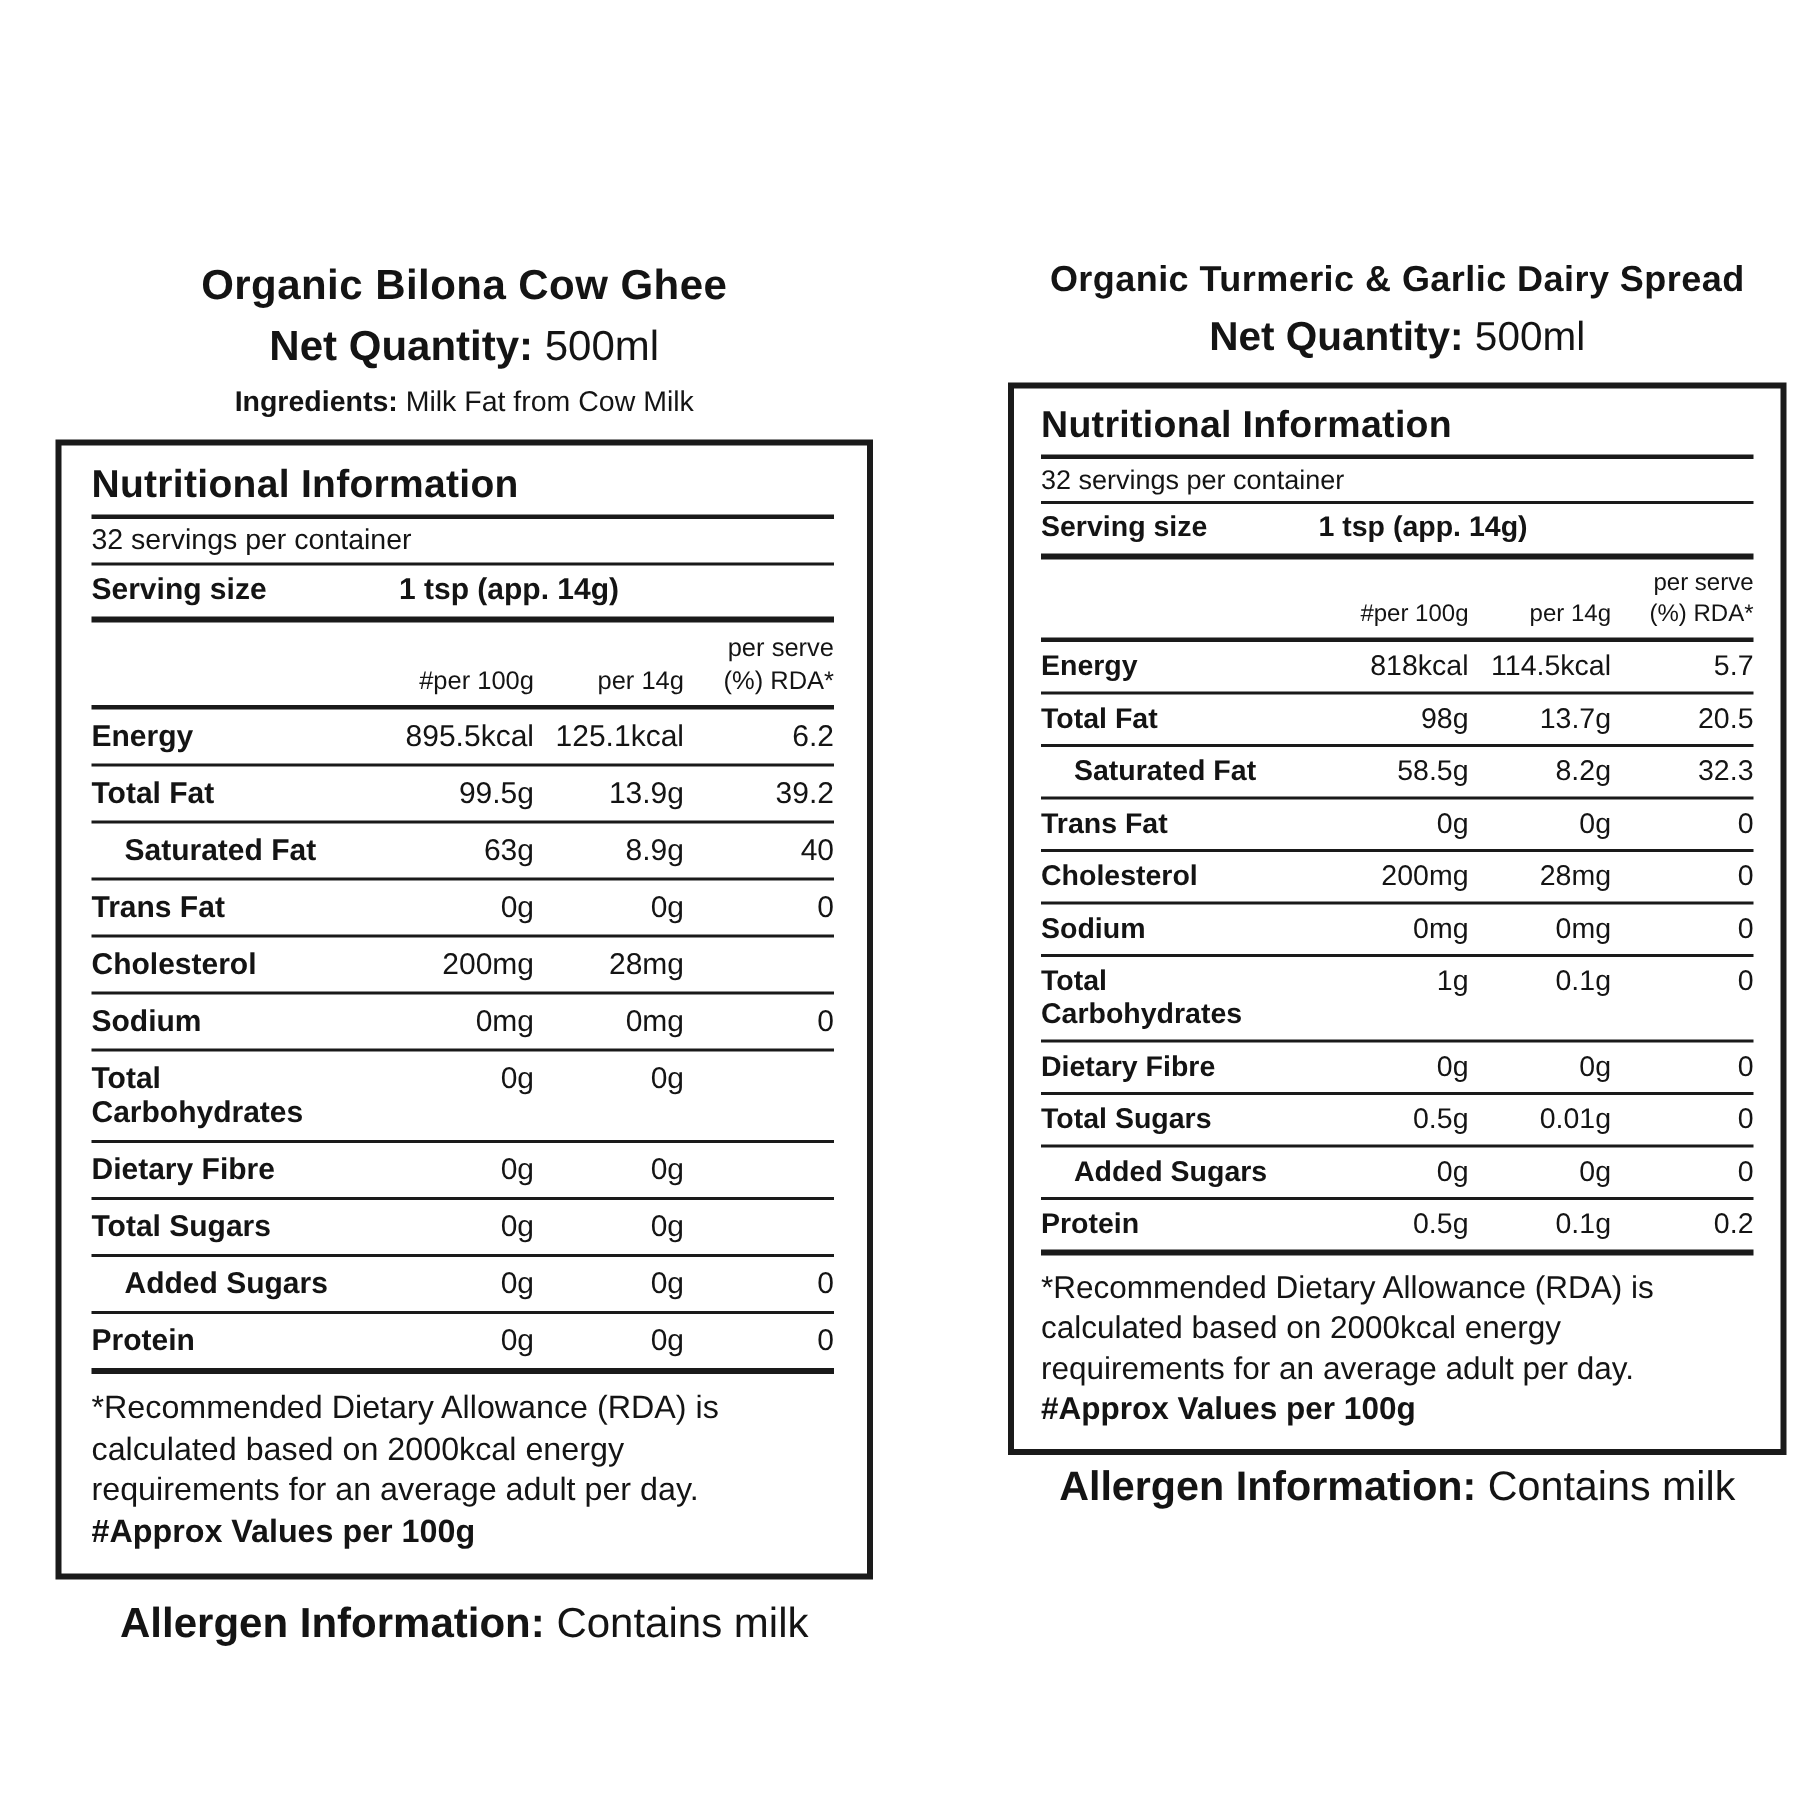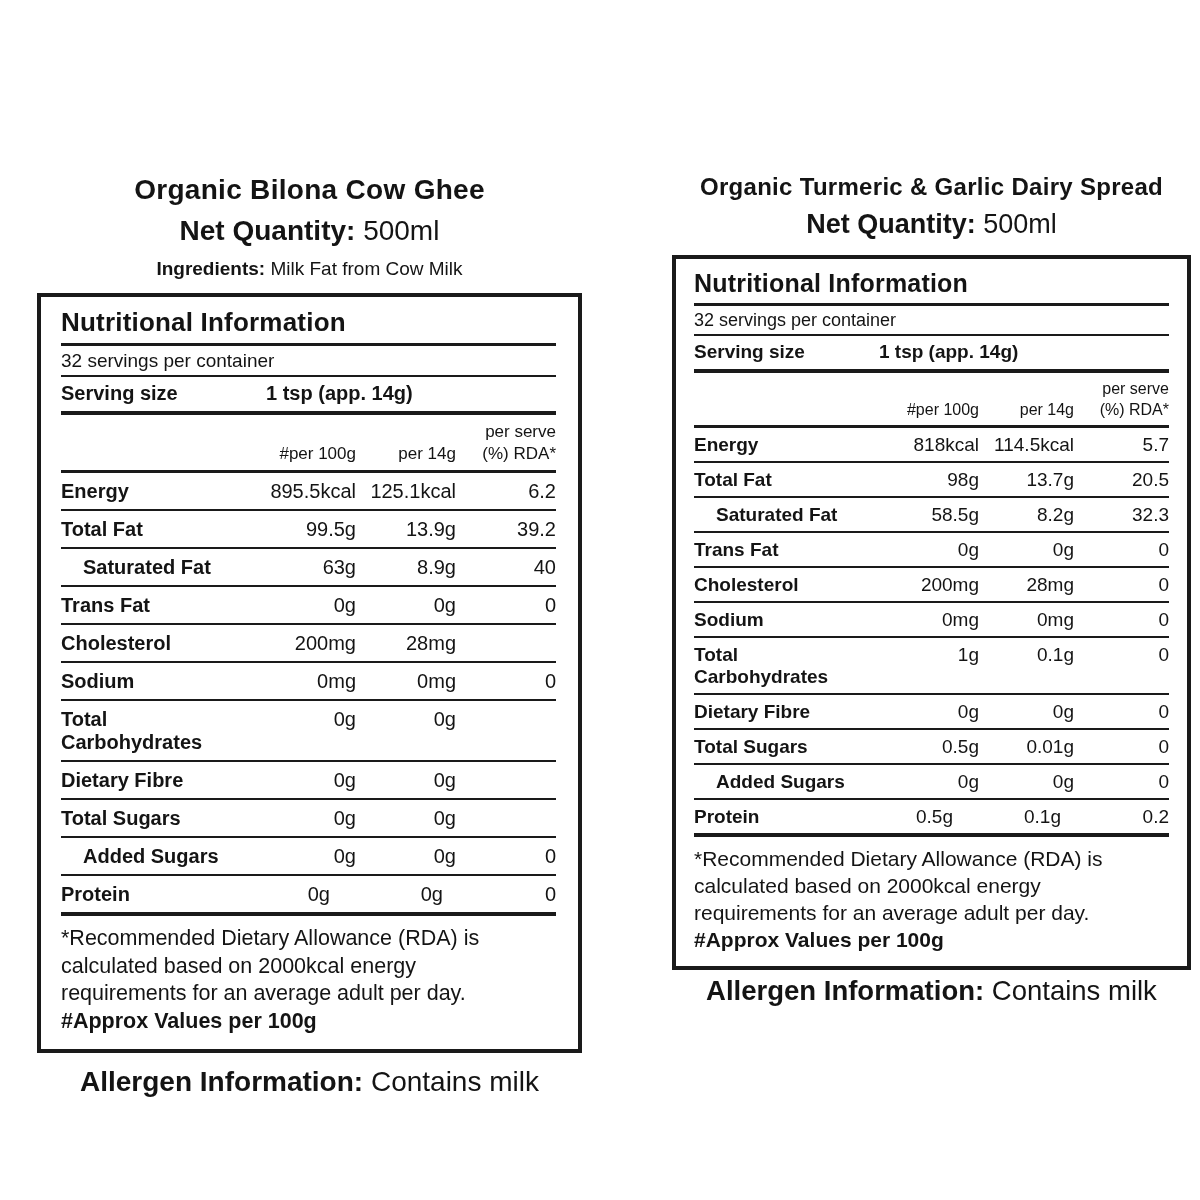--- a/index.html
+++ b/index.html
@@ -96,21 +96,21 @@
     display: flex;
     font-size: 20px;
     padding: 7px 0 6px 0;
     border-bottom: 2px solid #1a1a1a;
     align-items: flex-start;
   }
   #right-panel .nrow { font-size: 19px; padding: 6px 0 5px 0; }
   .nrow .lbl { flex: 1; font-weight: bold; }
   .nrow.indent .lbl { padding-left: 22px; }
   .nrow .c { text-align: right; }
-  .nrow:last-of-type { border-bottom: 4px solid #1a1a1a; gap: 13px; }
+  .nrow:last-of-type { border-bottom: 4px solid #1a1a1a; }
 
   .c1 { width: 115px; }
   .c2 { width: 100px; }
   .c3 { width: 100px; }
   #right-panel .c1 { width: 110px; }
   #right-panel .c2 { width: 95px; }
   #right-panel .c3 { width: 95px; }
 
   .footnote {
     font-size: 21.5px;

